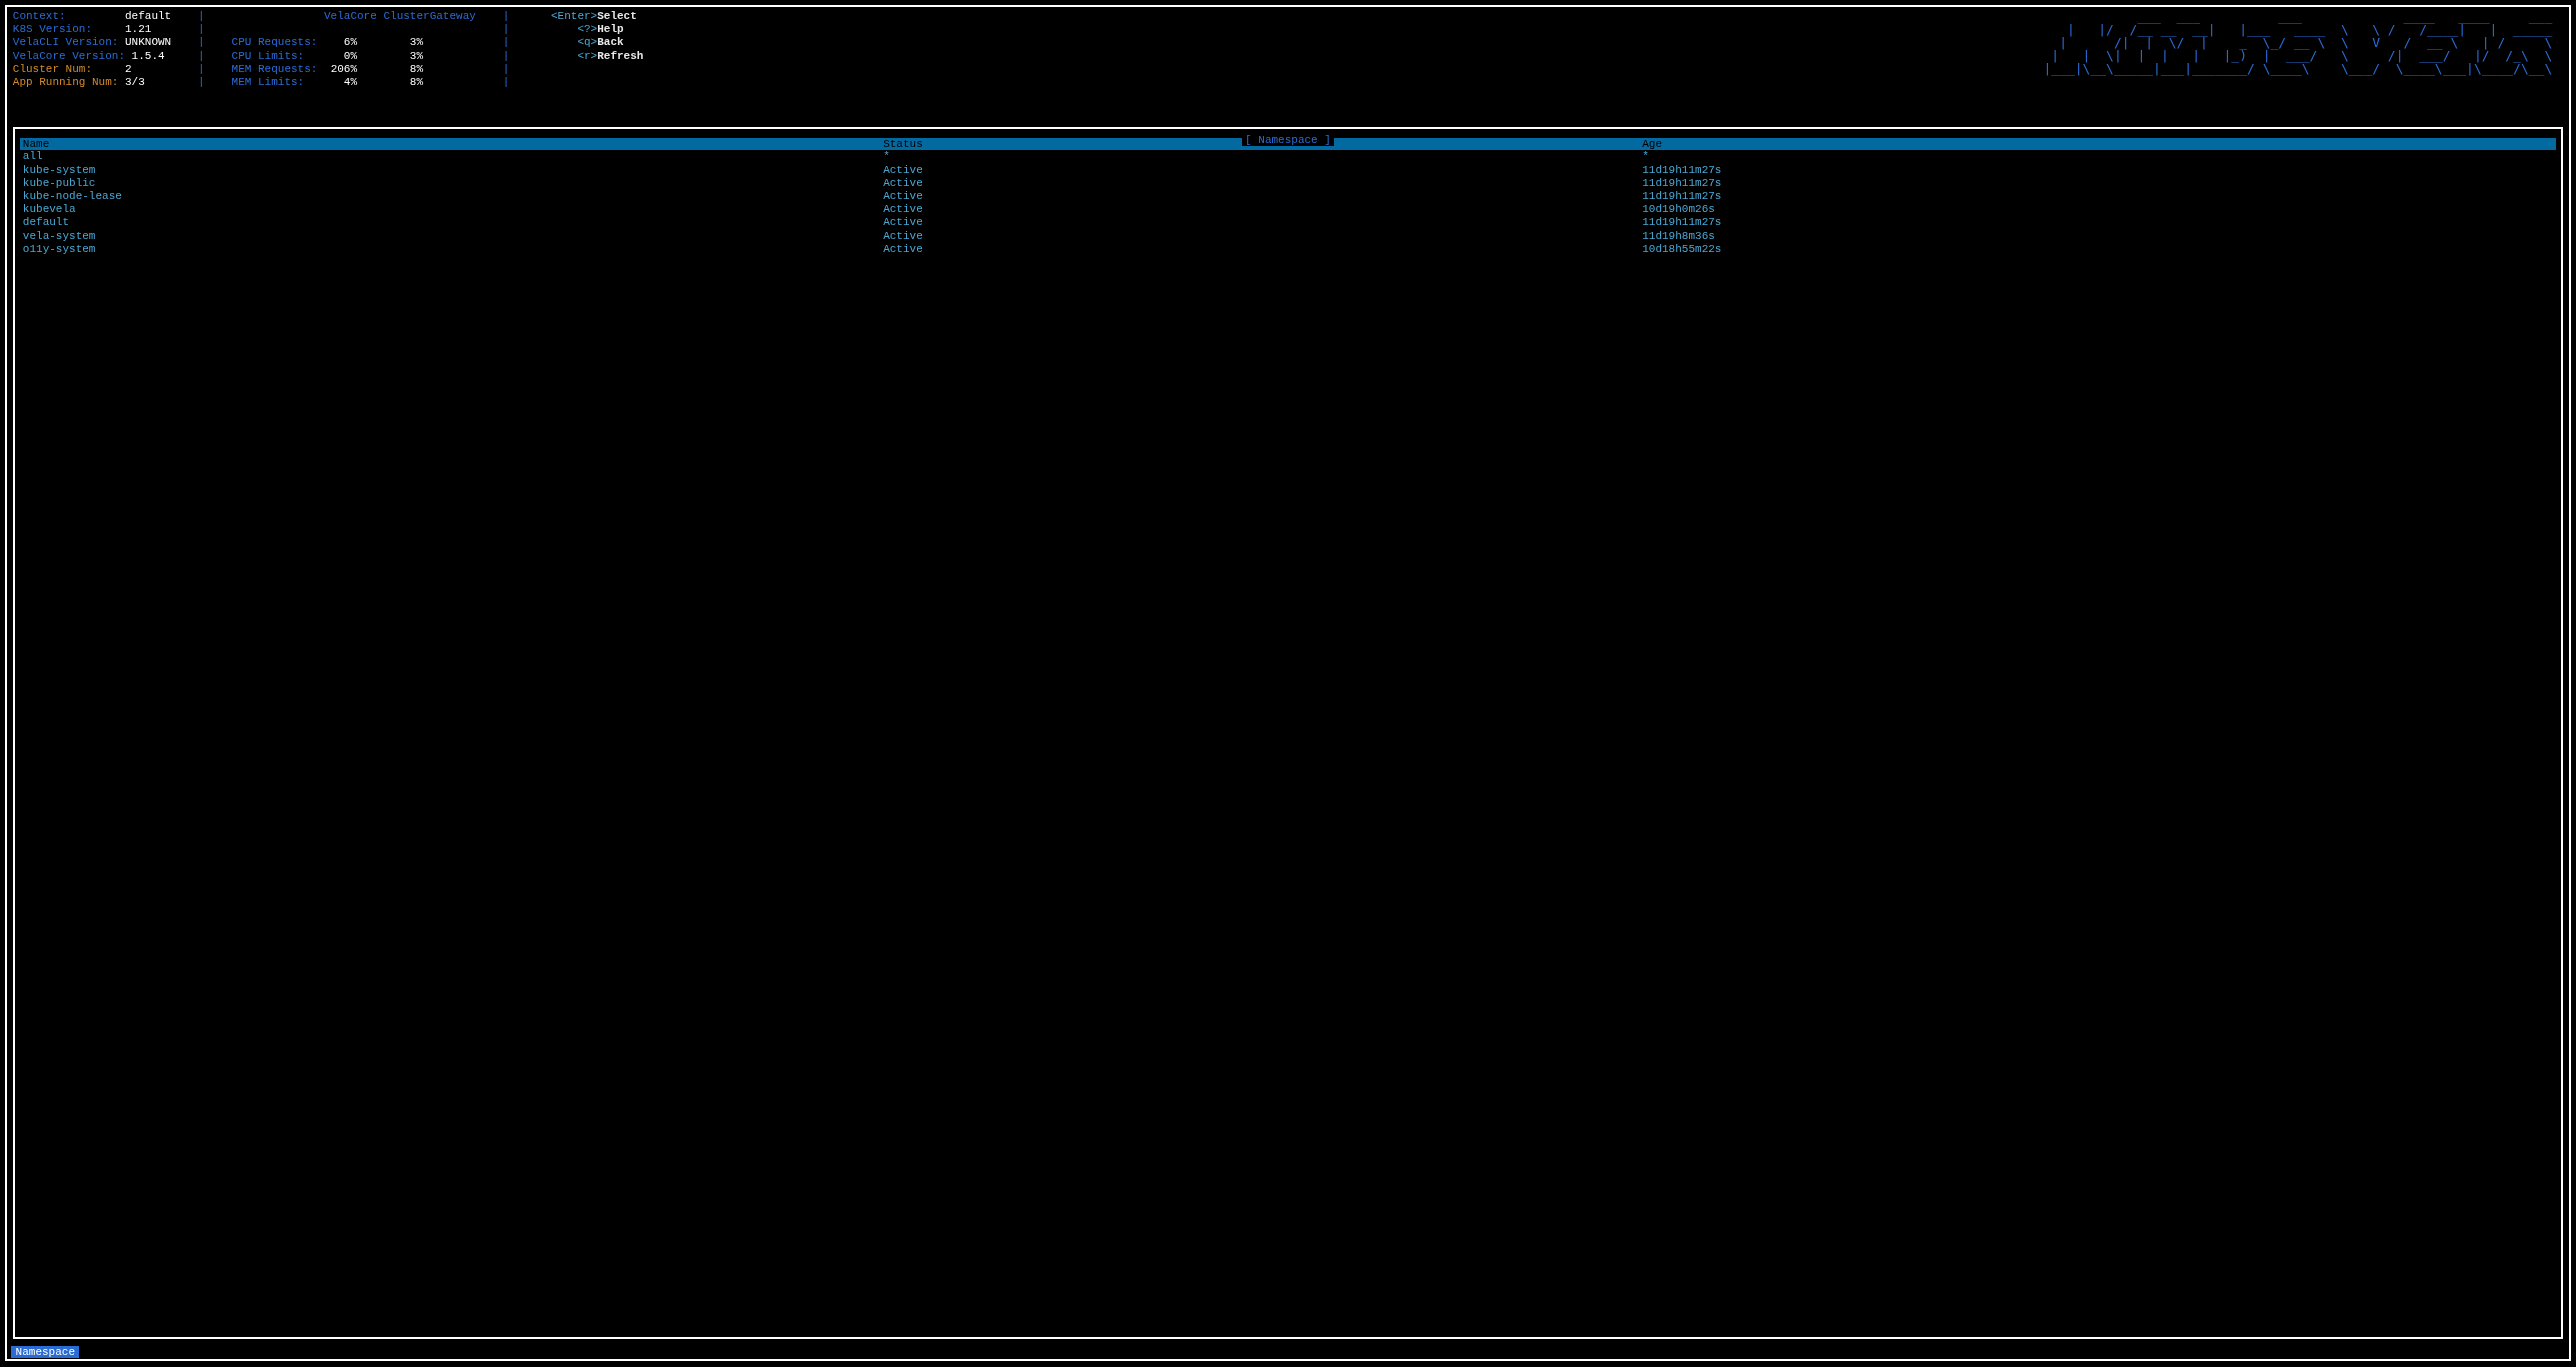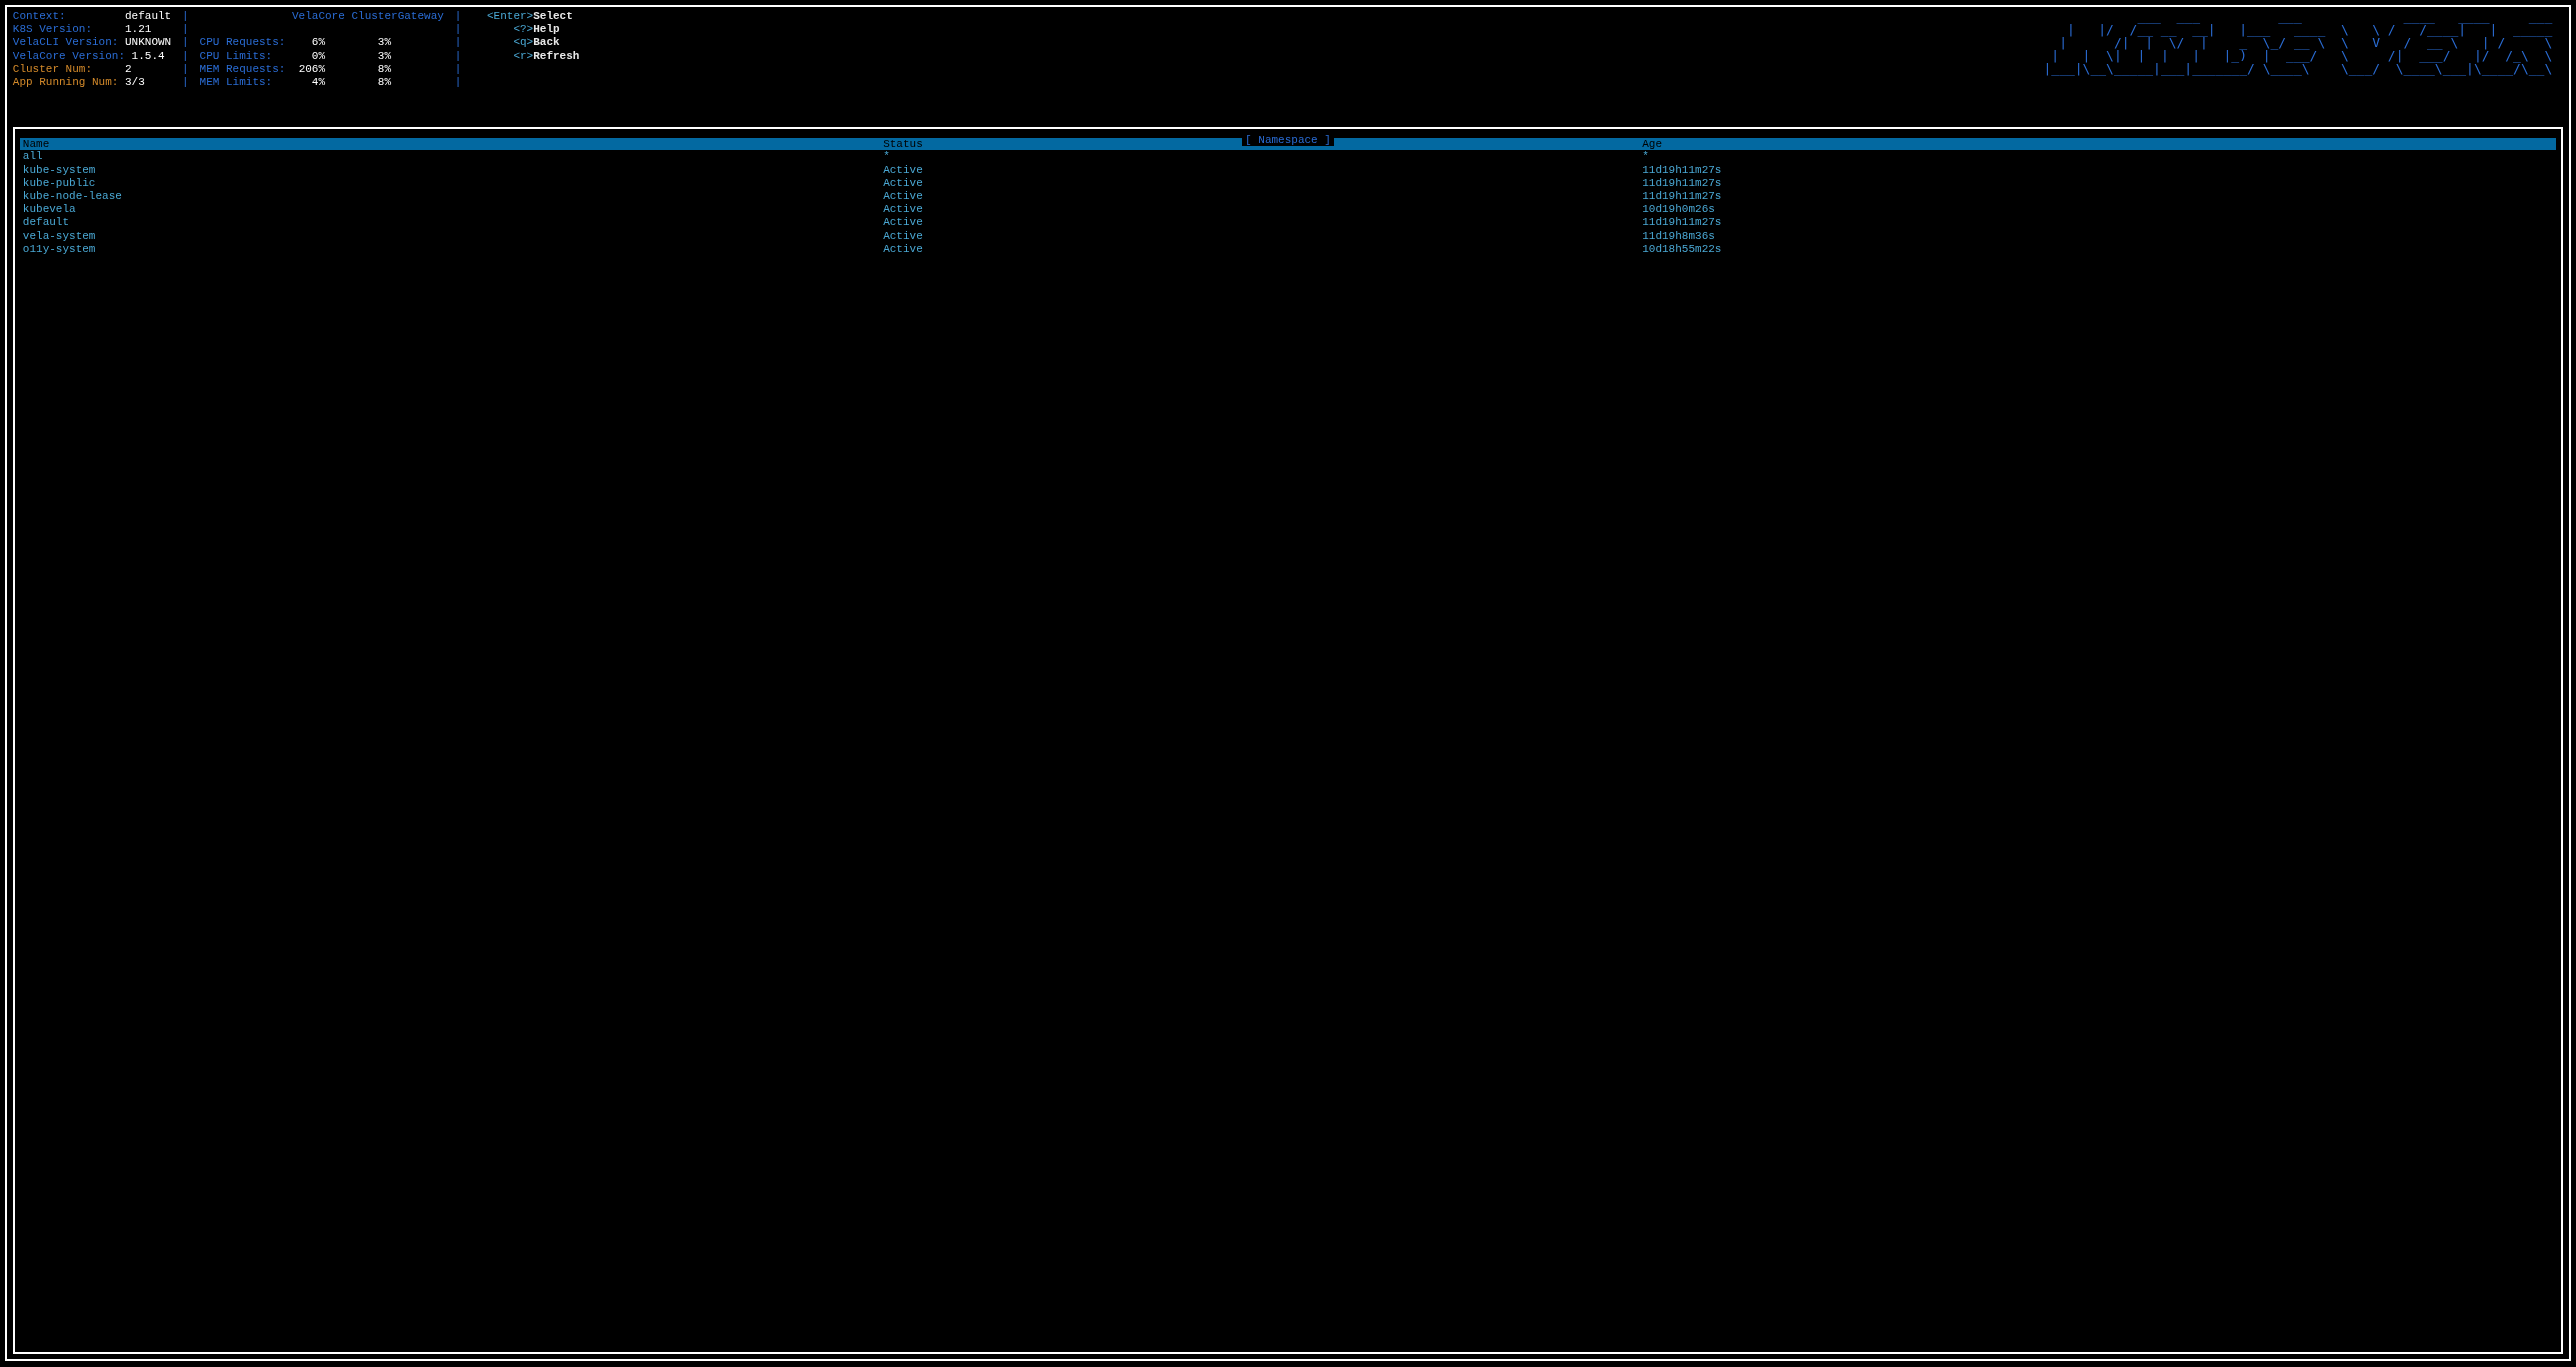--- a/index.html
+++ b/index.html
@@ -15,21 +15,21 @@
     .outer-border {
       border: 2px double #fff;
       padding: 0;
       height: calc(100vh - 11px);
       display: flex;
       flex-direction: column;
     }
     .header {
       display: flex;
       padding: 2.7px 5.4px;
-      gap: 0;
+      gap: 16px;
       flex-shrink: 0;
     }
     .header-col {
       padding-right: 8.2px;
     }
     .header-sep {
       color: #2a6cd4;
       padding: 0 2.7px;
     }
     .info-row {
@@ -225,15 +225,18 @@
           </div>
           <div class="table-row">
             <div class="col-name">o11y-system</div>
             <div class="col-status">Active</div>
             <div class="col-age">10d18h55m22s</div>
           </div>
         </div>
     </div>
   </div>
 
+  <div class="footer">
+    <span class="breadcrumb">Namespace</span>
+  </div>
 
 </div>
 
 
 </body></html>

